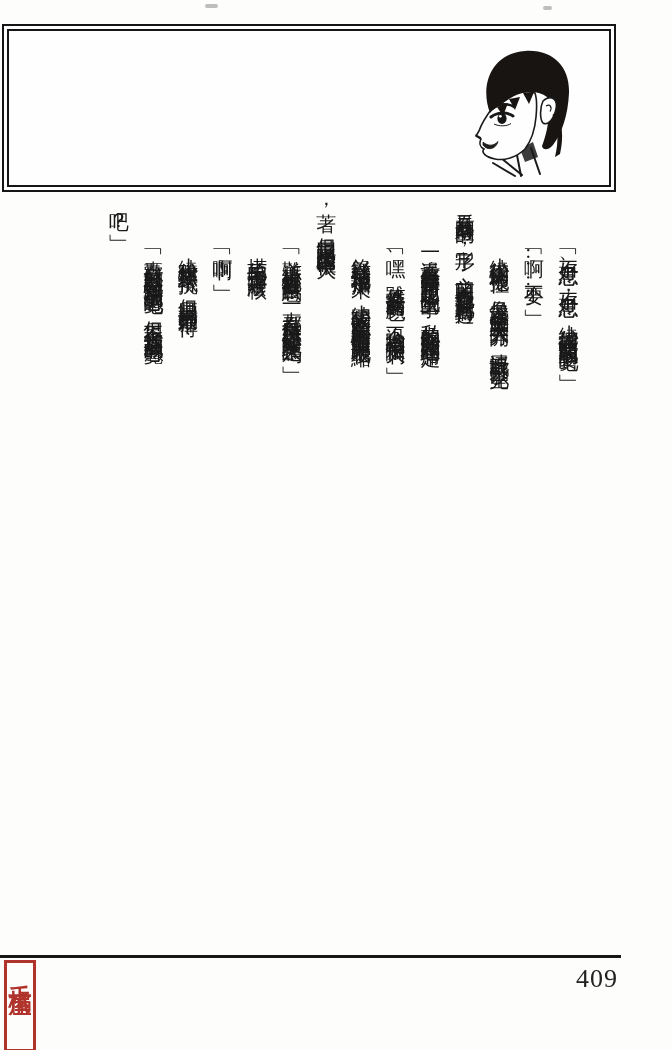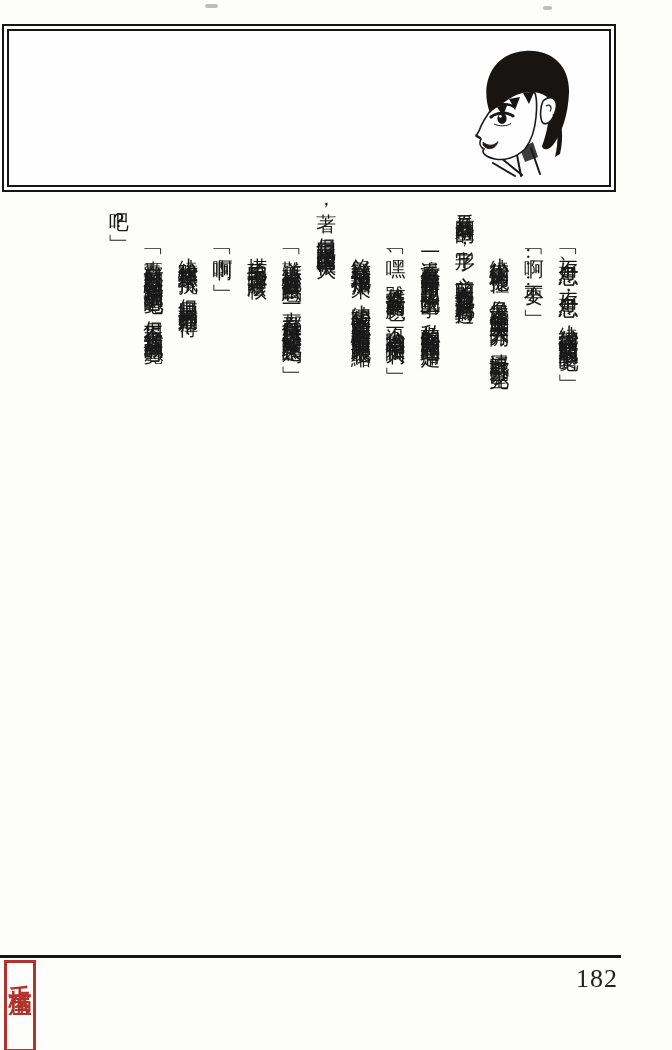--- a/index.html
+++ b/index.html
@@ -122,16 +122,16 @@
     <p>著，但是圓形隆起的確很大。</p>
     <p class="indent">「難道小綾妳也喜歡自慰嗎？一直都在自慰所以才變得如此大是嗎？」</p>
     <p class="indent">塔克的手指逗弄著陰核。</p>
     <p class="indent">「啊啊！」</p>
     <p class="indent">小綾雖然想要抵抗，但是腰部卻動彈不得。</p>
     <p class="indent">「喜歡自慰的話就會知道手指的感覺吧。但是不會知道被舔的感覺</p>
     <p>吧？」</p>
   </div>
 
   <div class="footer-rule"></div>
-  <div class="page-number">182</div>
+  <div class="page-number">409</div>
   <div class="stamp">千橘屋</div>
 
 </div>
 
 </body></html>

